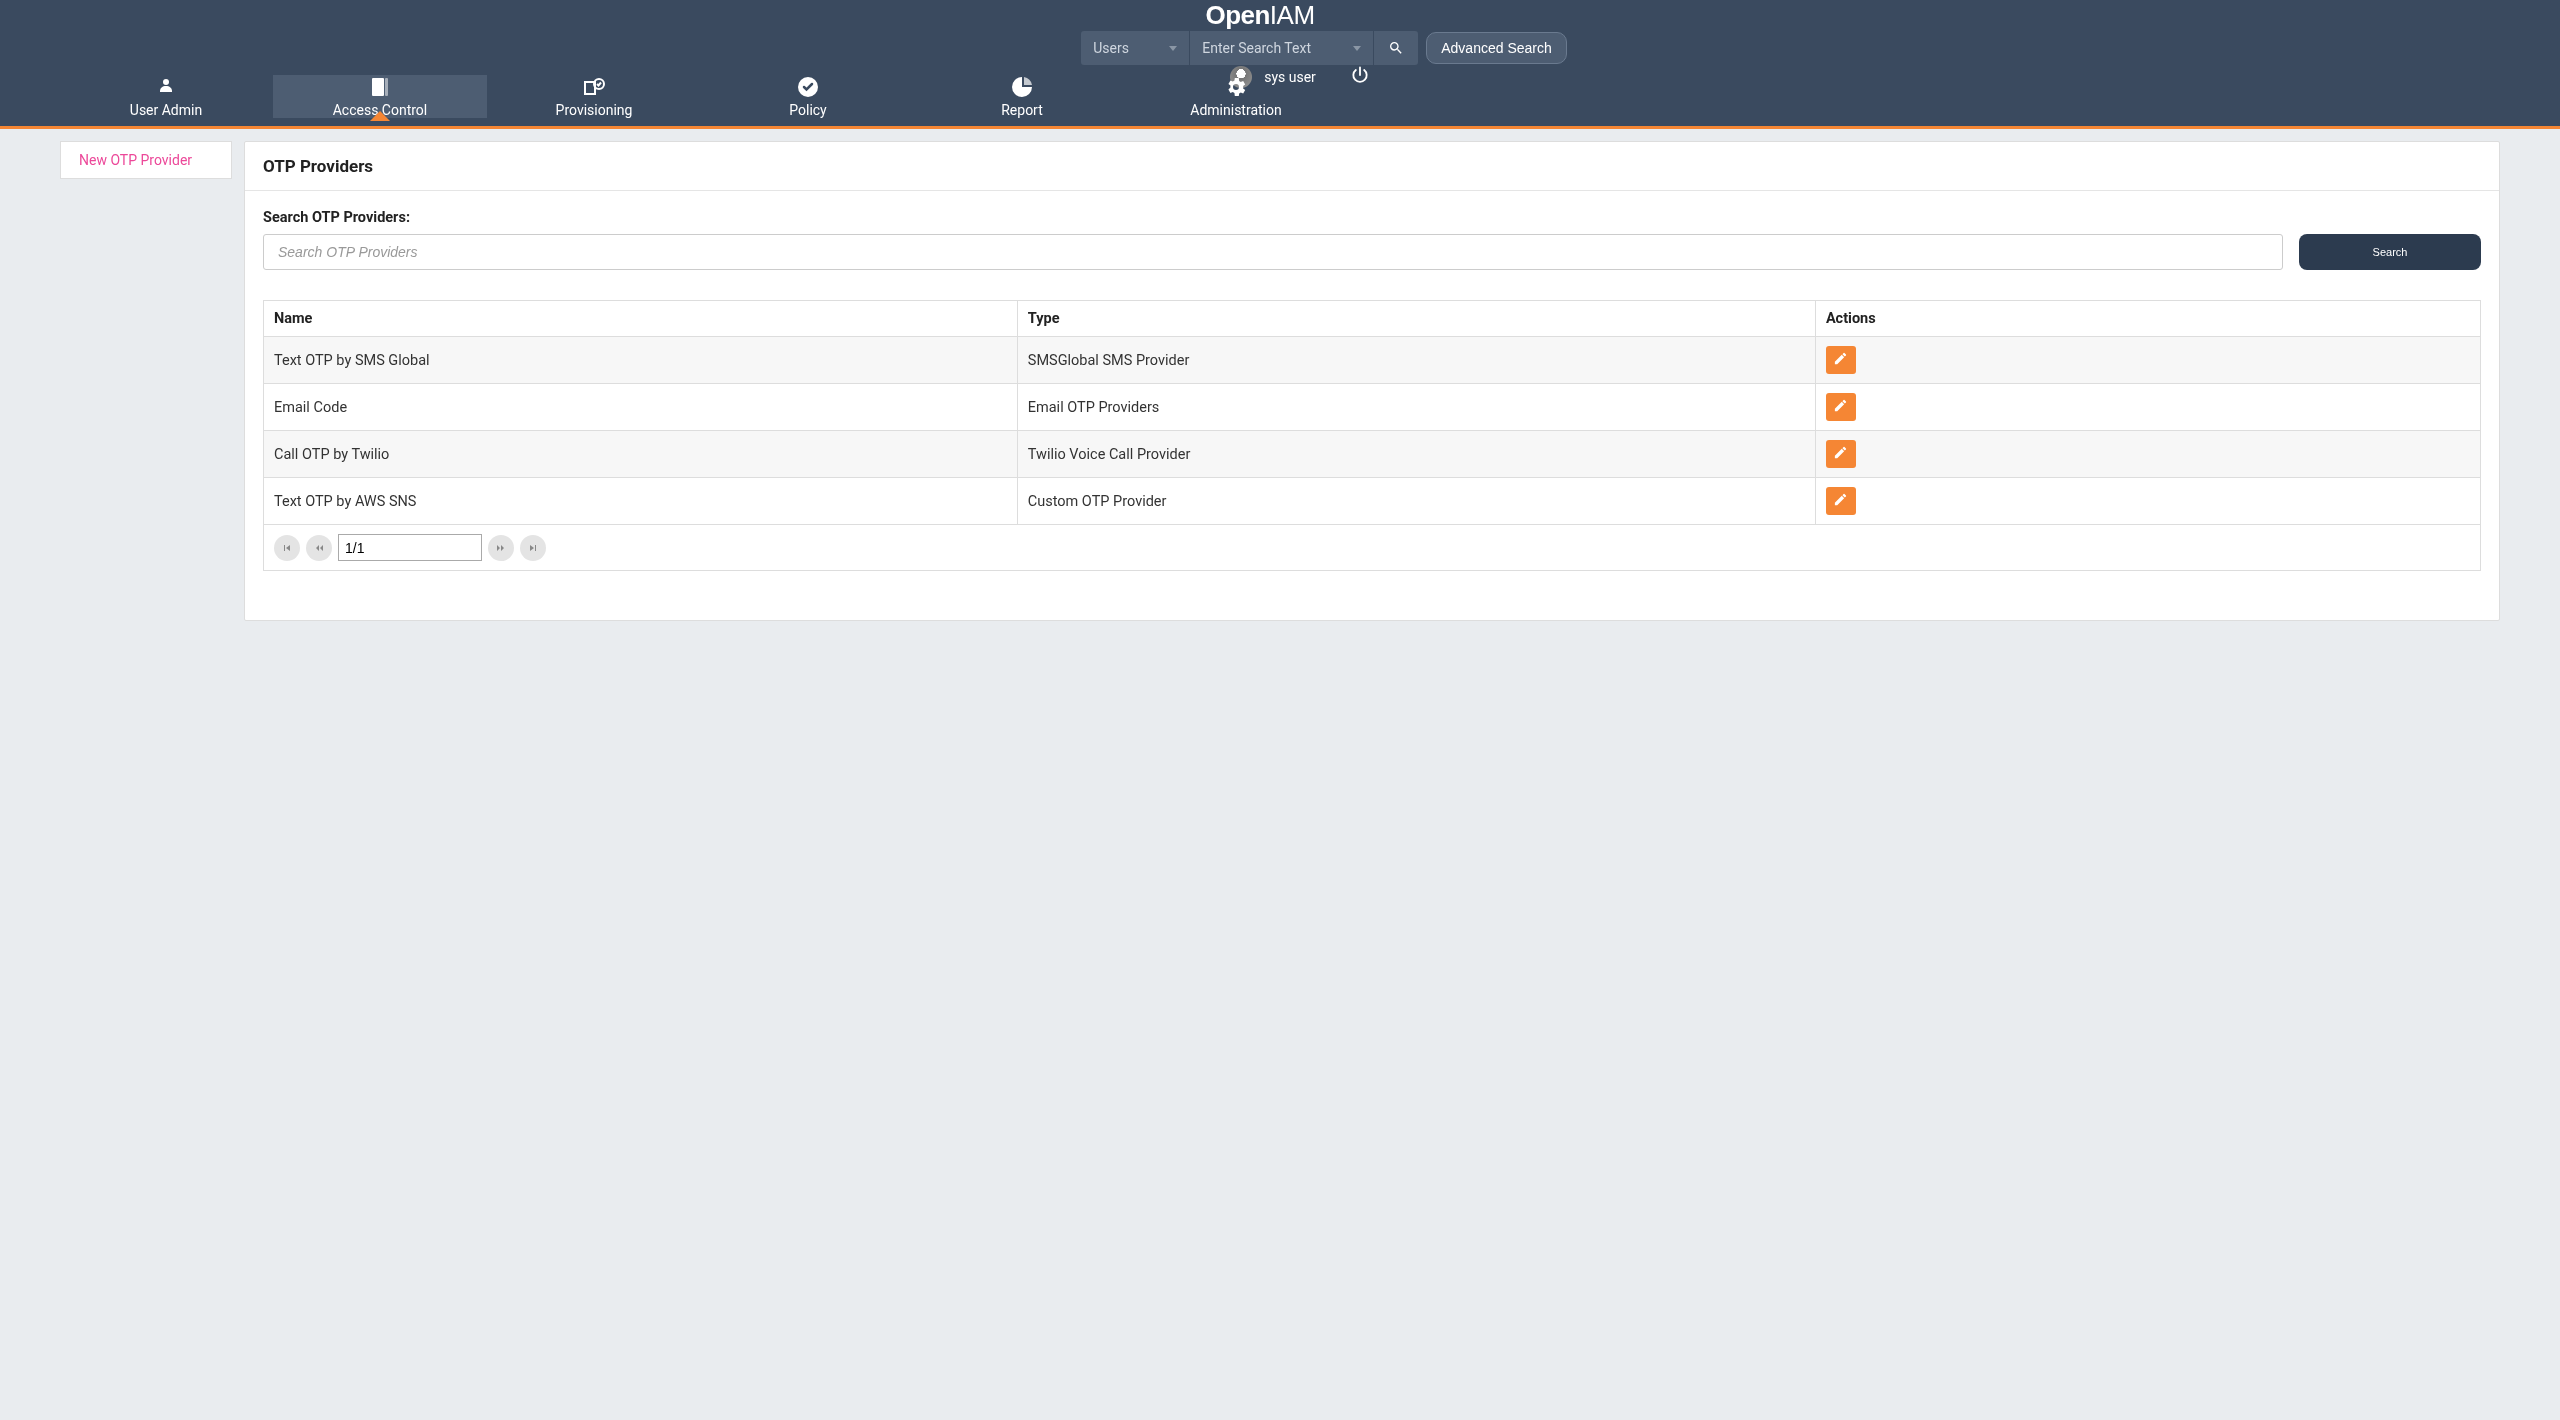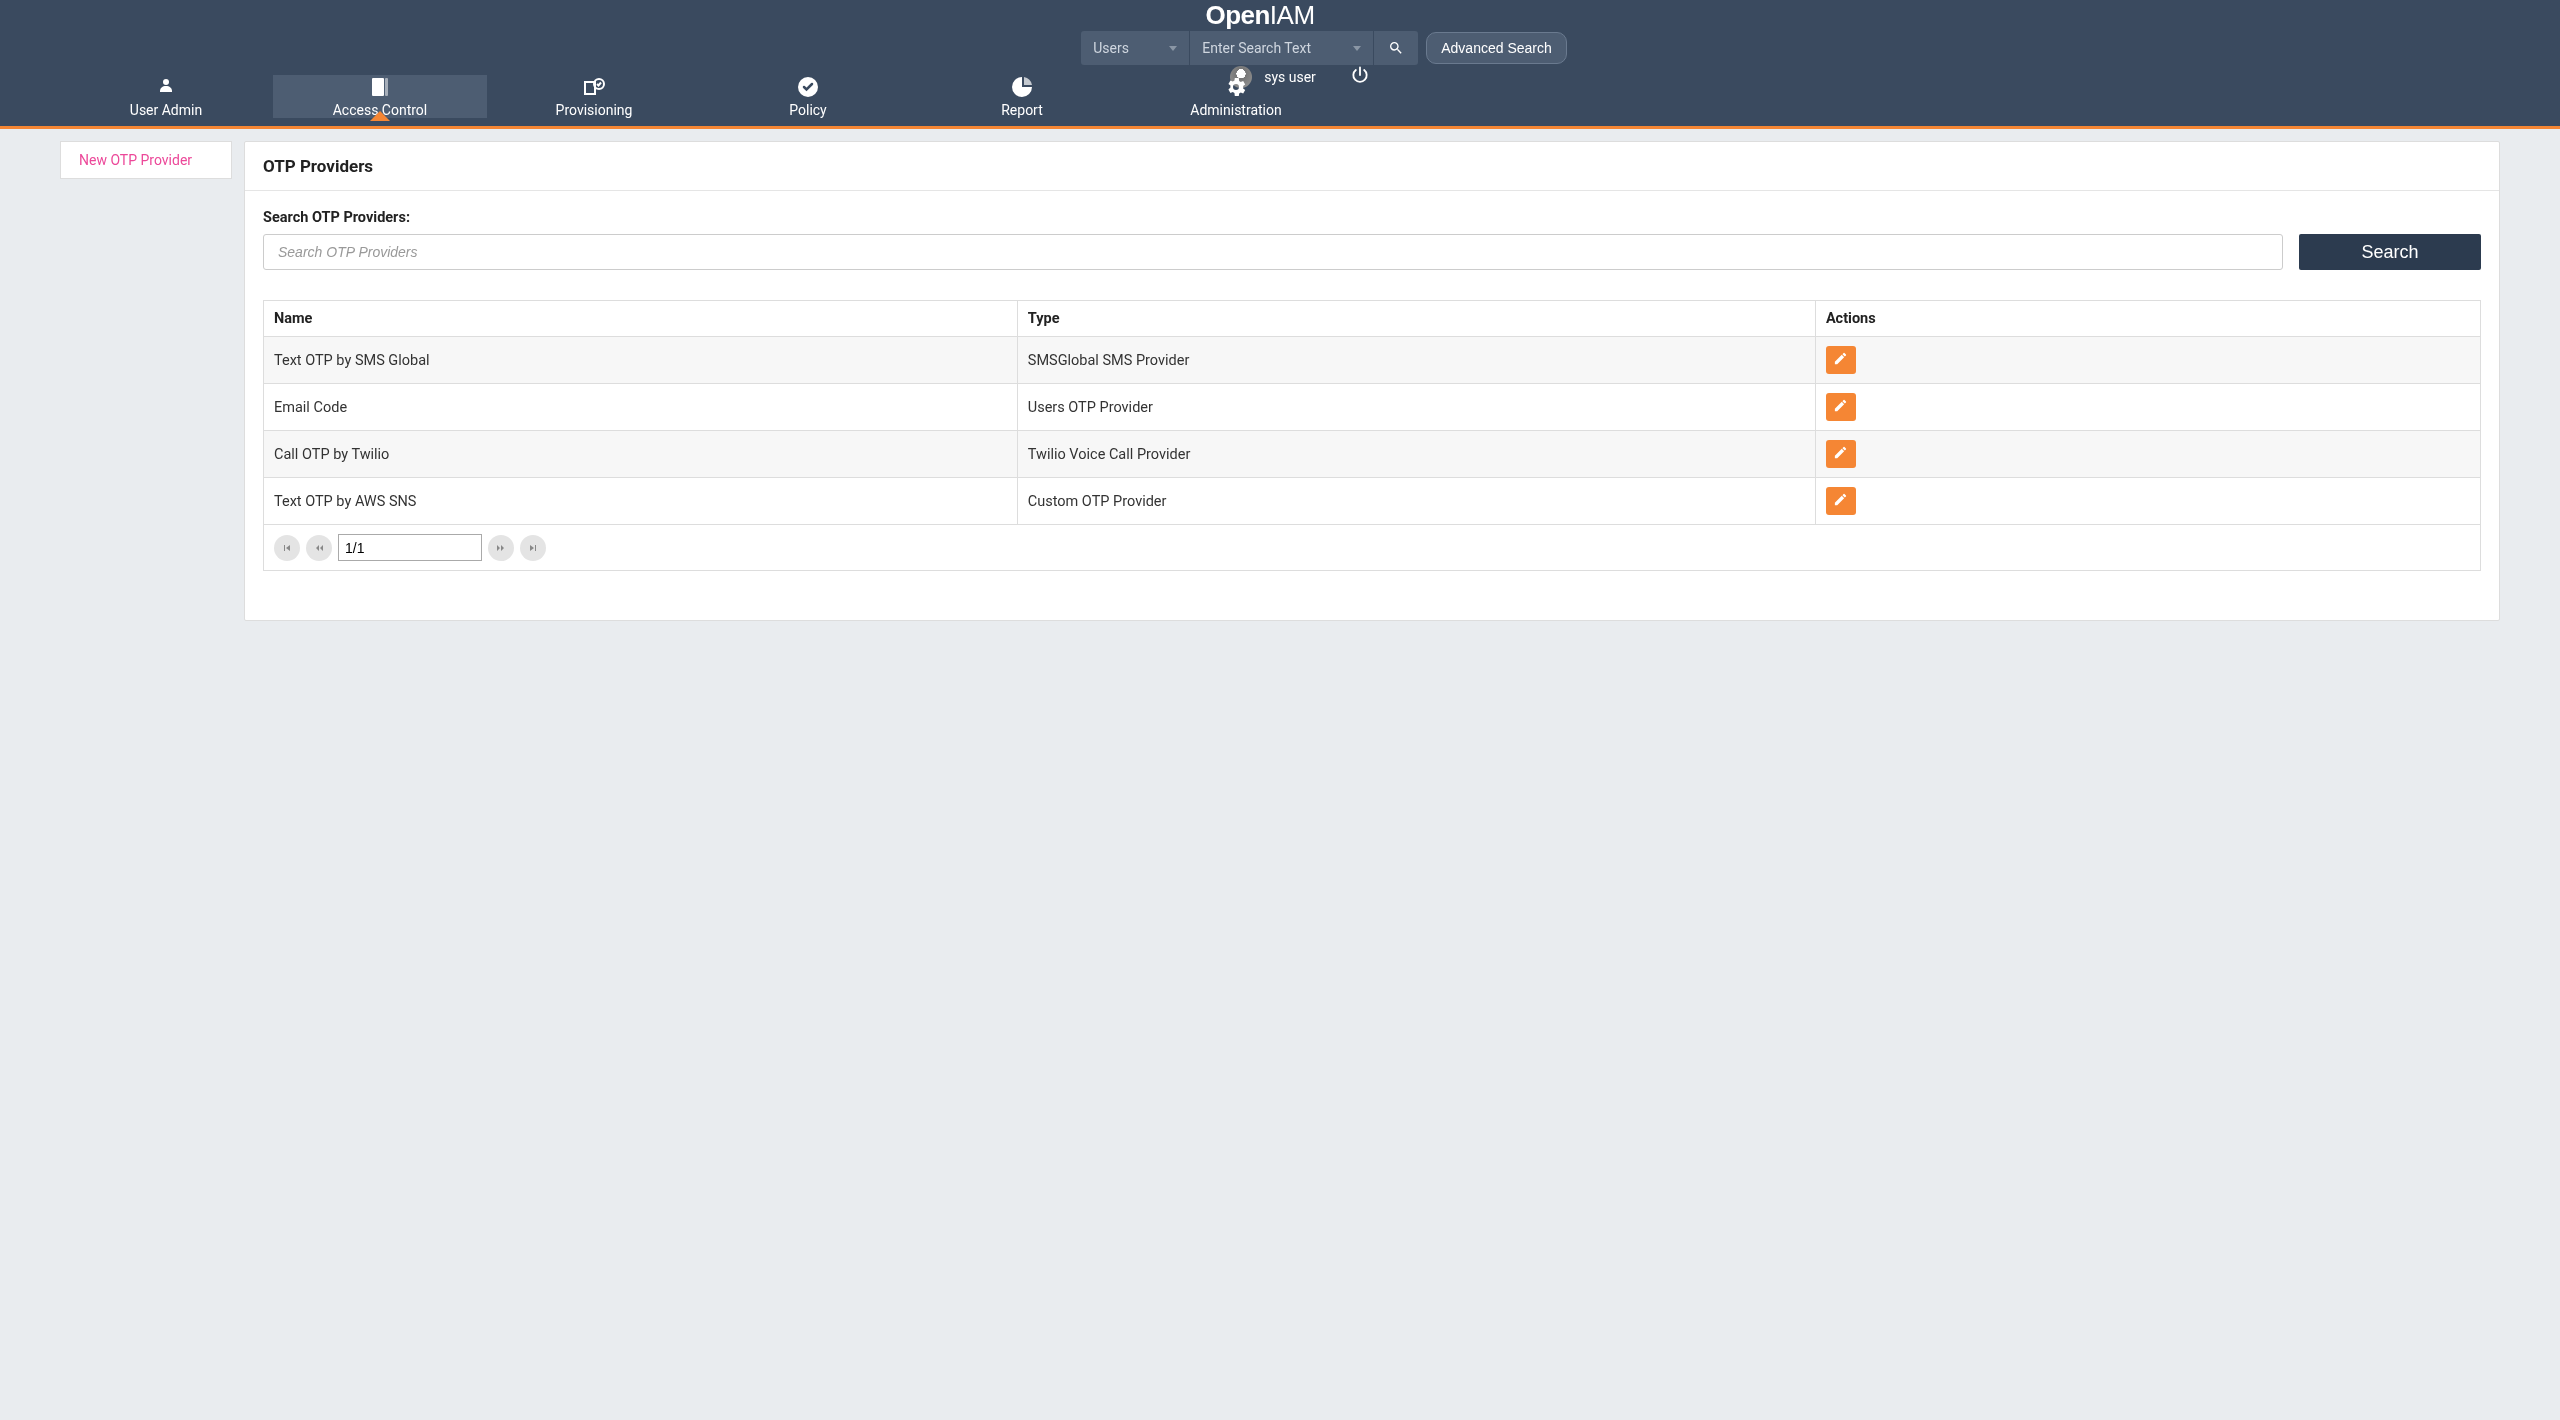--- a/index.html
+++ b/index.html
@@ -165,23 +165,23 @@
       font-style: italic;
       color: #999;
     }
     .search-input::placeholder { color: #999; font-style: italic; }
     .search-action {
       width: 182px;
       height: 36px;
       background: #2c3b4f;
       color: #fff;
       border: none;
-      border-radius: 2px;
-      cursor: pointer;
-      font-size: 18px;
+      border-radius: 8px;
+      cursor: pointer;
+      font-size: 11px;
     }
 
     table.data { width: 100%; border-collapse: collapse; border: 1px solid #ddd; }
     table.data th, table.data td {
       text-align: left;
       padding: 9px 10px;
       border: 1px solid #ddd;
       font-size: 14.5px;
     }
     table.data th { font-weight: 700; color: #222; background: #fff; }
@@ -350,21 +350,21 @@
               <td>Text OTP by SMS Global</td>
               <td>SMSGlobal SMS Provider</td>
               <td><button class="edit-btn">
                   <span><svg viewBox="0 0 24 24">
                       <path d="M3 17.25V21h3.75L17.81 9.94l-3.75-3.75L3 17.25zM20.71 7.04a1 1 0 000-1.41l-2.34-2.34a1 1 0 00-1.41 0l-1.83 1.83 3.75 3.75 1.83-1.83z"></path>
                     </svg></span>
                 </button></td>
             </tr>
             <tr>
               <td>Email Code</td>
-              <td>Users OTP Provider</td>
+              <td>Email OTP Providers</td>
               <td><button class="edit-btn">
                   <span><svg viewBox="0 0 24 24">
                       <path d="M3 17.25V21h3.75L17.81 9.94l-3.75-3.75L3 17.25zM20.71 7.04a1 1 0 000-1.41l-2.34-2.34a1 1 0 00-1.41 0l-1.83 1.83 3.75 3.75 1.83-1.83z"></path>
                     </svg></span>
                 </button></td>
             </tr>
             <tr>
               <td>Call OTP by Twilio</td>
               <td>Twilio Voice Call Provider</td>
               <td><button class="edit-btn">

